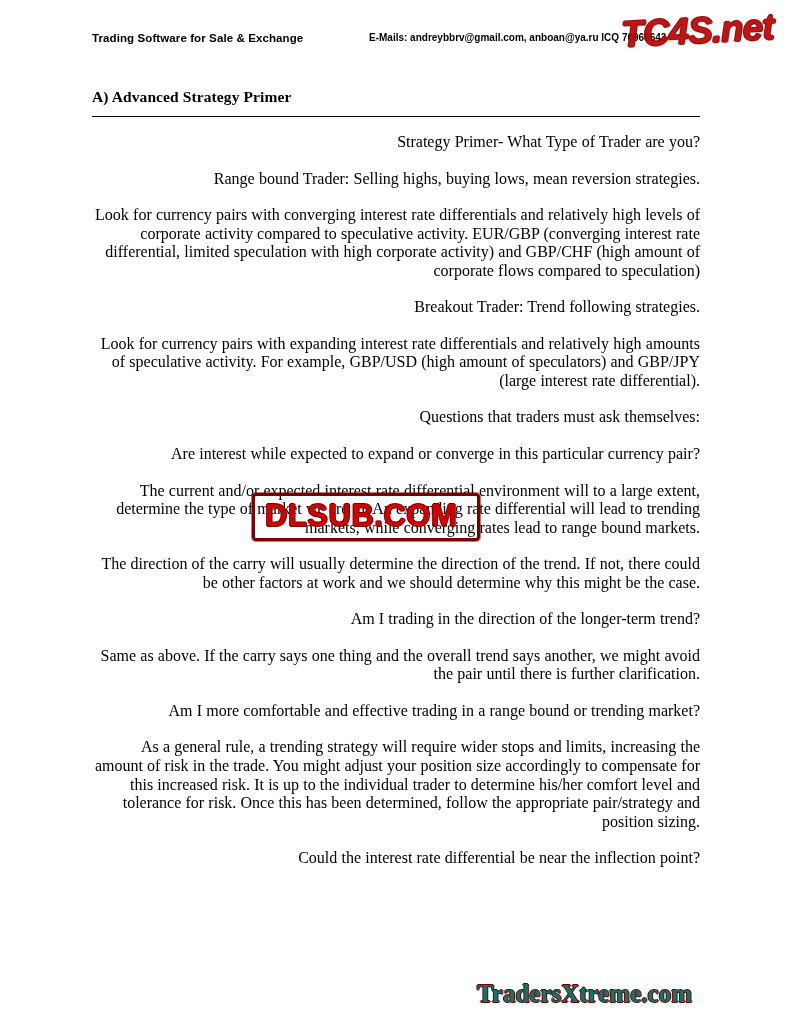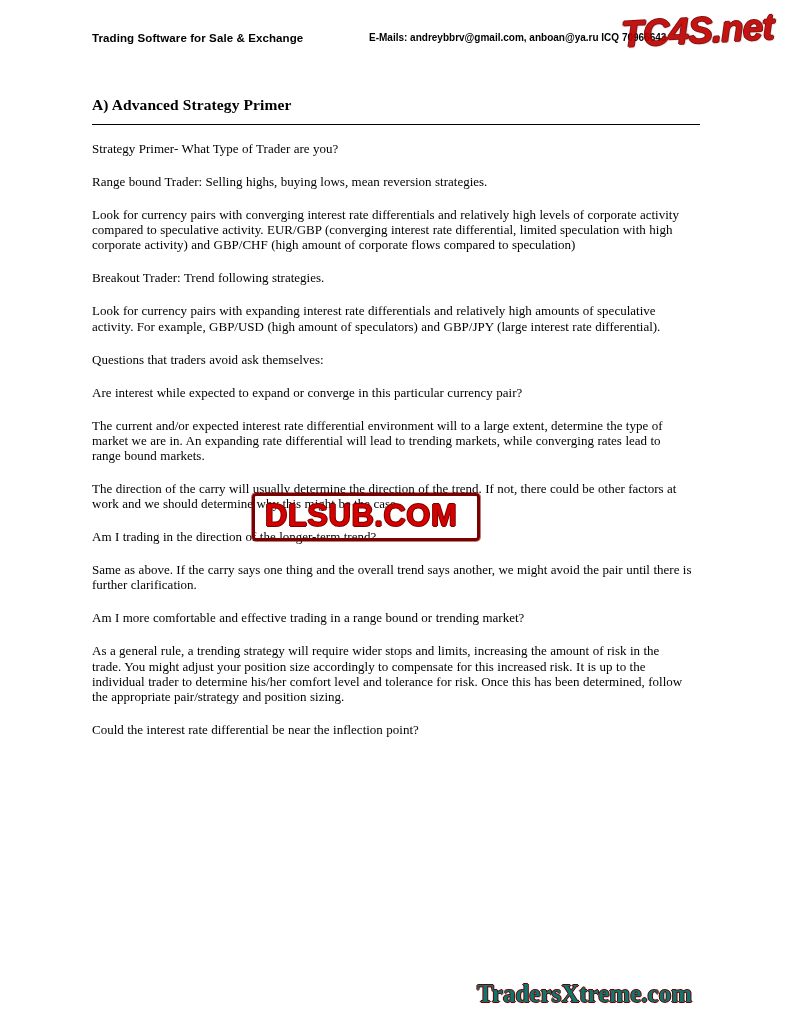--- a/index.html
+++ b/index.html
@@ -72,44 +72,44 @@
     transform: rotate(-3deg);
     transform-origin: right center;
     opacity: 0.92;
     white-space: nowrap;
   }
 
   
   .doc {
     position: absolute;
     left: 92px;
-    top: 96px;
+    top: 88px;
     width: 608px;
   }
 
   .title {
     font-family: "Liberation Serif", serif;
     font-size: 15.5px;
     font-weight: 700;
     margin: 0 0 10px 0;
     letter-spacing: 0.1px;
   }
 
   .rule {
     border: 0;
     border-top: 1px solid #000;
     margin: 0 0 16px 0;
     width: 608px;
   }
 
   p.para {
-    font-size: 13px;
+    font-size: 16px;
     line-height: 1.16;
-    margin: 0 8px 18px 0;
-    text-align: left;
+    margin: 0 0 18px 0;
+    text-align: right;
     word-spacing: 0.2px;
   }
 
   
   .wm-dlsub {
     position: absolute;
     left: 252px;
     top: 493px;
     font-family: "Liberation Sans", sans-serif;
     font-size: 31px;
@@ -168,21 +168,21 @@
 
   <div class="doc">
     <h1 class="title">A) Advanced Strategy Primer</h1>
     <hr class="rule">
 
     <p class="para">Strategy Primer- What Type of Trader are you?</p>
     <p class="para">Range bound Trader: Selling highs, buying lows, mean reversion strategies.</p>
     <p class="para">Look for currency pairs with converging interest rate differentials and relatively high levels of corporate activity compared to speculative activity. EUR/GBP (converging interest rate differential, limited speculation with high corporate activity) and GBP/CHF (high amount of corporate flows compared to speculation)</p>
     <p class="para">Breakout Trader: Trend following strategies.</p>
     <p class="para">Look for currency pairs with expanding interest rate differentials and relatively high amounts of speculative activity. For example, GBP/USD (high amount of speculators) and GBP/JPY (large interest rate differential).</p>
-    <p class="para">Questions that traders avoid ask themselves:</p>
+    <p class="para">Questions that traders must ask themselves:</p>
     <p class="para">Are interest while expected to expand or converge in this particular currency pair?</p>
     <p class="para">The current and/or expected interest rate differential environment will to a large extent, determine the type of market we are in. An expanding rate differential will lead to trending markets, while converging rates lead to range bound markets.</p>
     <p class="para">The direction of the carry will usually determine the direction of the trend. If not, there could be other factors at work and we should determine why this might be the case.</p>
     <p class="para">Am I trading in the direction of the longer-term trend?</p>
     <p class="para">Same as above. If the carry says one thing and the overall trend says another, we might avoid the pair until there is further clarification.</p>
     <p class="para">Am I more comfortable and effective trading in a range bound or trending market?</p>
     <p class="para">As a general rule, a trending strategy will require wider stops and limits, increasing the amount of risk in the trade. You might adjust your position size accordingly to compensate for this increased risk. It is up to the individual trader to determine his/her comfort level and tolerance for risk. Once this has been determined, follow the appropriate pair/strategy and position sizing.</p>
     <p class="para">Could the interest rate differential be near the inflection point?</p>
   </div>
 

